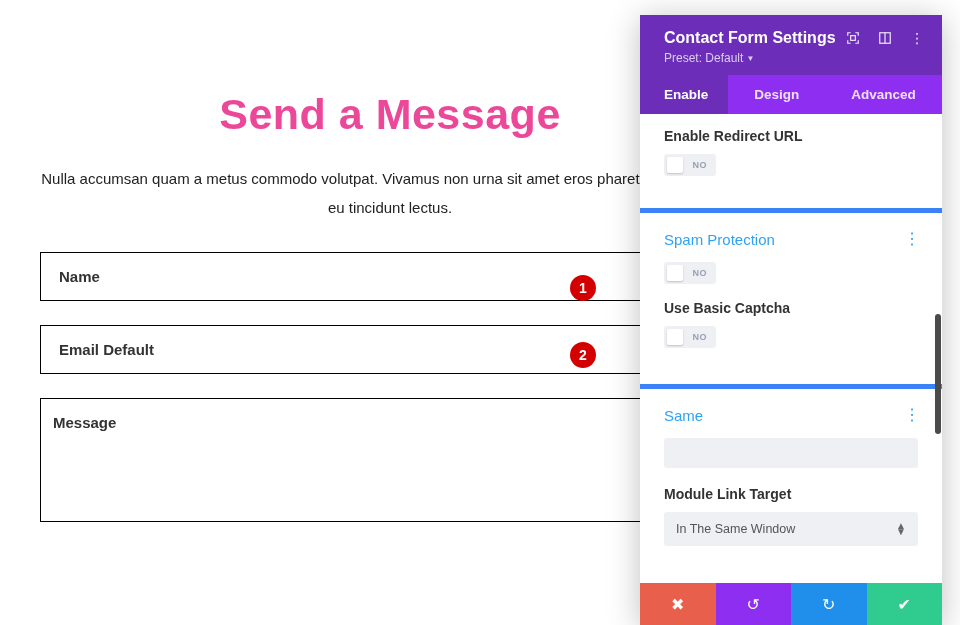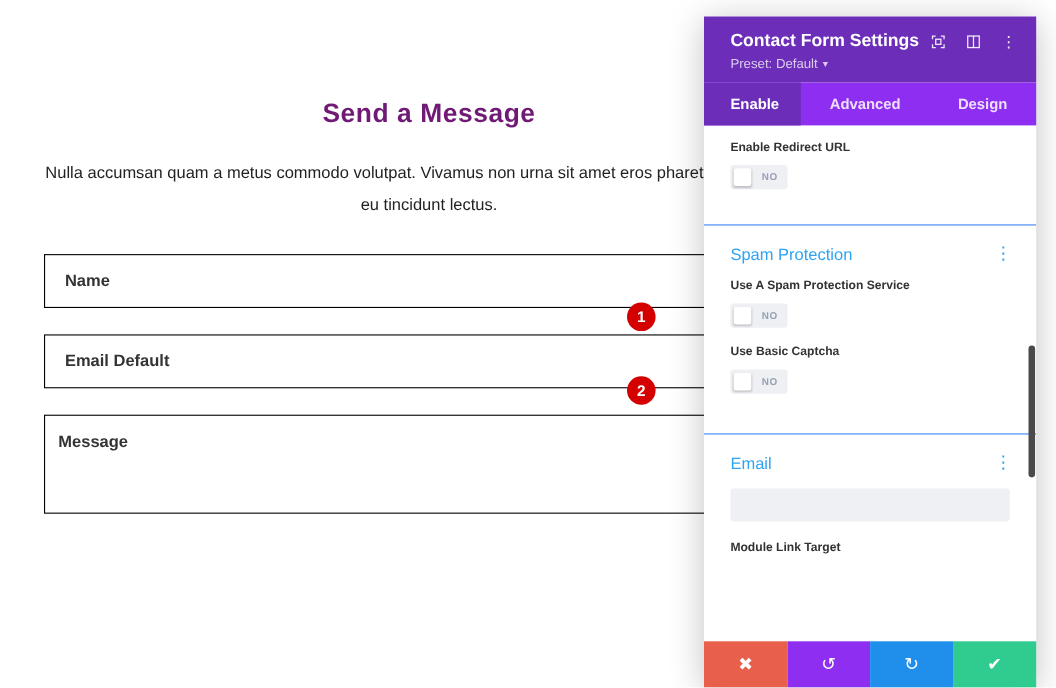--- a/index.html
+++ b/index.html
@@ -13,44 +13,44 @@
     }
 
     
     .page {
       padding: 90px 40px 0 40px;
       width: 780px;
     }
     .page-title {
       text-align: center;
       font-weight: 800;
-      font-size: 24px;
+      font-size: 43px;
       letter-spacing: 0.5px;
-      color: #701a75;
+      color: #ec4899;
       margin-bottom: 26px;
     }
     .page-desc {
       text-align: center;
       font-size: 15px;
       color: #222;
       line-height: 1.9;
       margin: 0 auto 30px auto;
       max-width: 700px;
     }
     .form-field {
       border: 1.5px solid #000;
       padding: 15px 18px;
       font-size: 15px;
       color: #333;
       margin-bottom: 24px;
       background: #fff;
       font-weight: bold;
     }
     .form-field.textarea {
-      height: 90px;
+      height: 124px;
       padding-left: 12px;
     }
 
     
     .panel {
       position: absolute;
       top: 15px;
       right: 18px;
       width: 302px;
       height: 610px;
@@ -116,40 +116,40 @@
       overflow-y: auto;
       padding: 0 0 0 0;
       position: relative;
     }
     .section-plain { padding: 14px 24px 6px 24px; }
     .section {
       padding: 18px 24px 10px 24px;
       position: relative;
     }
     .section + .section, .section-plain + .section {
-      border-top: 1px solid #3b82f6;
+      border-top: 5px solid #3b82f6;
       margin-top: 10px;
     }
     .section-title {
       color: #2ea3f2;
       font-size: 15px;
       font-weight: 400;
       margin-bottom: 14px;
     }
     .section-menu {
       position: absolute;
       right: 22px;
       top: 18px;
       color: #2ea3f2;
       cursor: pointer;
       font-size: 16px;
       line-height: 1;
     }
     .field-label {
-      font-size: 11px;
+      font-size: 14px;
       color: #333;
       font-weight: 600;
       margin-bottom: 10px;
     }
     .toggle {
       width: 52px;
       height: 22px;
       background: #eef0f4;
       border-radius: 3px;
       position: relative;
@@ -282,55 +282,61 @@
             <rect x="3" y="3" width="18" height="18"></rect>
             <line x1="12" y1="3" x2="12" y2="21"></line>
           </svg>
       </span>
       <span class="hicon">⋮</span>
     </div>
   </div>
 
   <div class="panel-tabs">
     <div class="tab active">Enable</div>
+    <div class="tab">Design</div>
     <div class="tab">Advanced</div>
-    <div class="tab">Design</div>
   </div>
 
   <div class="panel-body">
 
     <div class="section-plain">
       <div class="field-label">Enable Redirect URL</div>
       <div class="toggle">
         <span class="toggle-label">NO</span>
       </div>
     </div>
 
     <div class="section">
       <div class="section-title">Spam Protection</div>
       <span class="section-menu">⋮</span>
 
-      <div class="field-label">Use A Spam Protection Service</div>
       <div class="toggle">
         <span class="toggle-label">NO</span>
       </div>
 
       <div class="field-label">Use Basic Captcha</div>
       <div class="toggle">
         <span class="toggle-label">NO</span>
       </div>
     </div>
 
     <div class="section">
-      <div class="section-title">Email</div>
+      <div class="section-title">Same</div>
       <span class="section-menu">⋮</span>
 
       <div class="text-input-box"></div>
 
       <div class="field-label">Module Link Target</div>
+      <div class="select-box">
+        <span>In The Same Window</span>
+        <span class="updown">
+            <span>▲</span>
+            <span>▼</span>
+          </span>
+      </div>
     </div>
 
     <div class="scroll-indicator"></div>
   </div>
 
   <div class="panel-footer">
     <div class="fbtn cancel">
       <span>✖</span>
     </div>
     <div class="fbtn undo">

